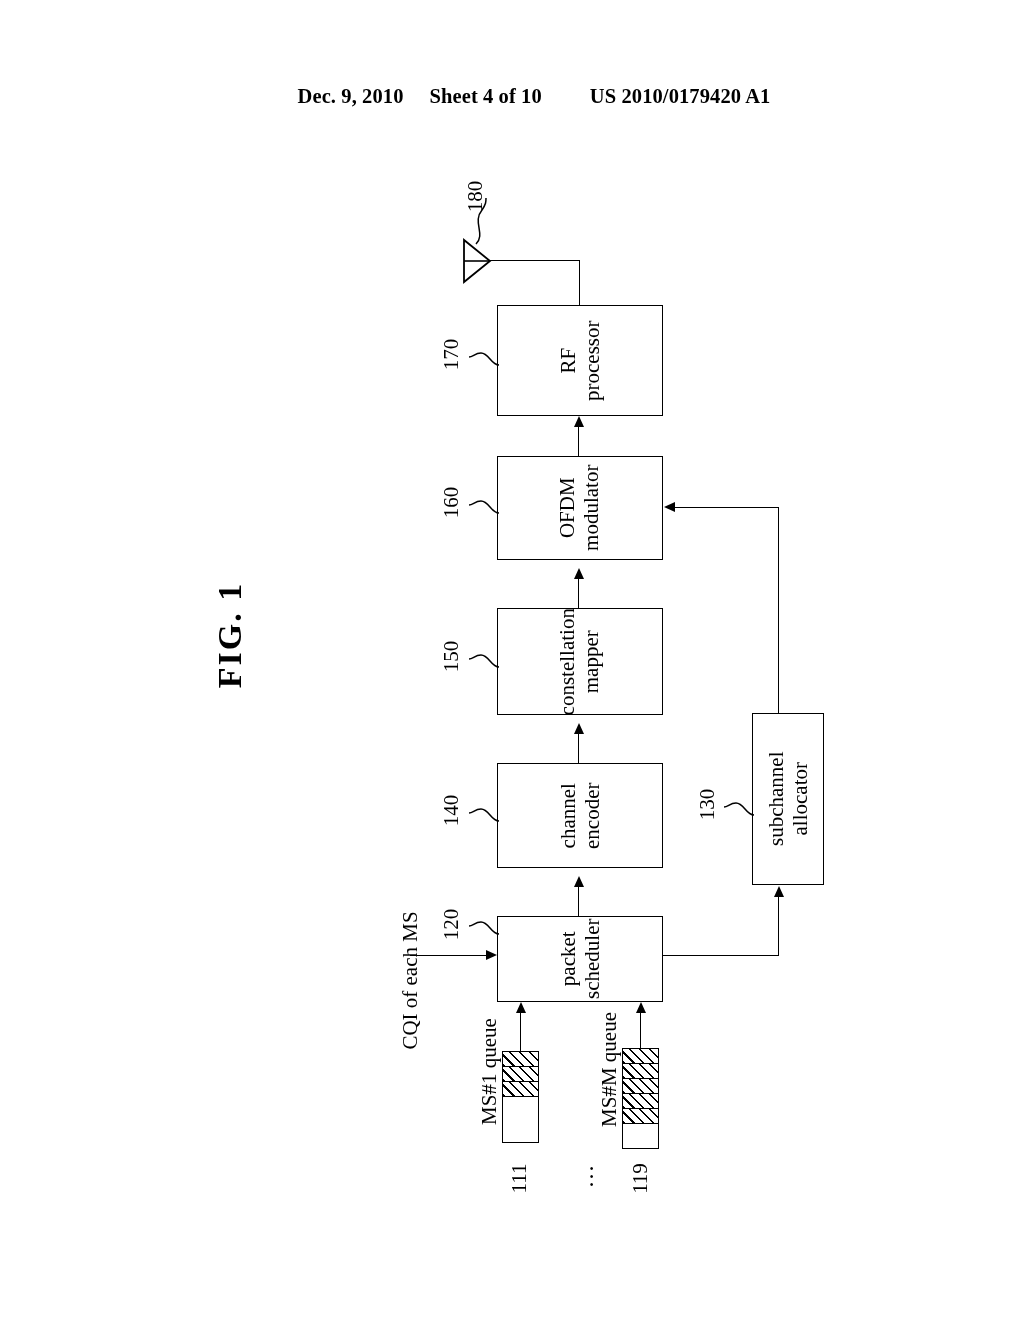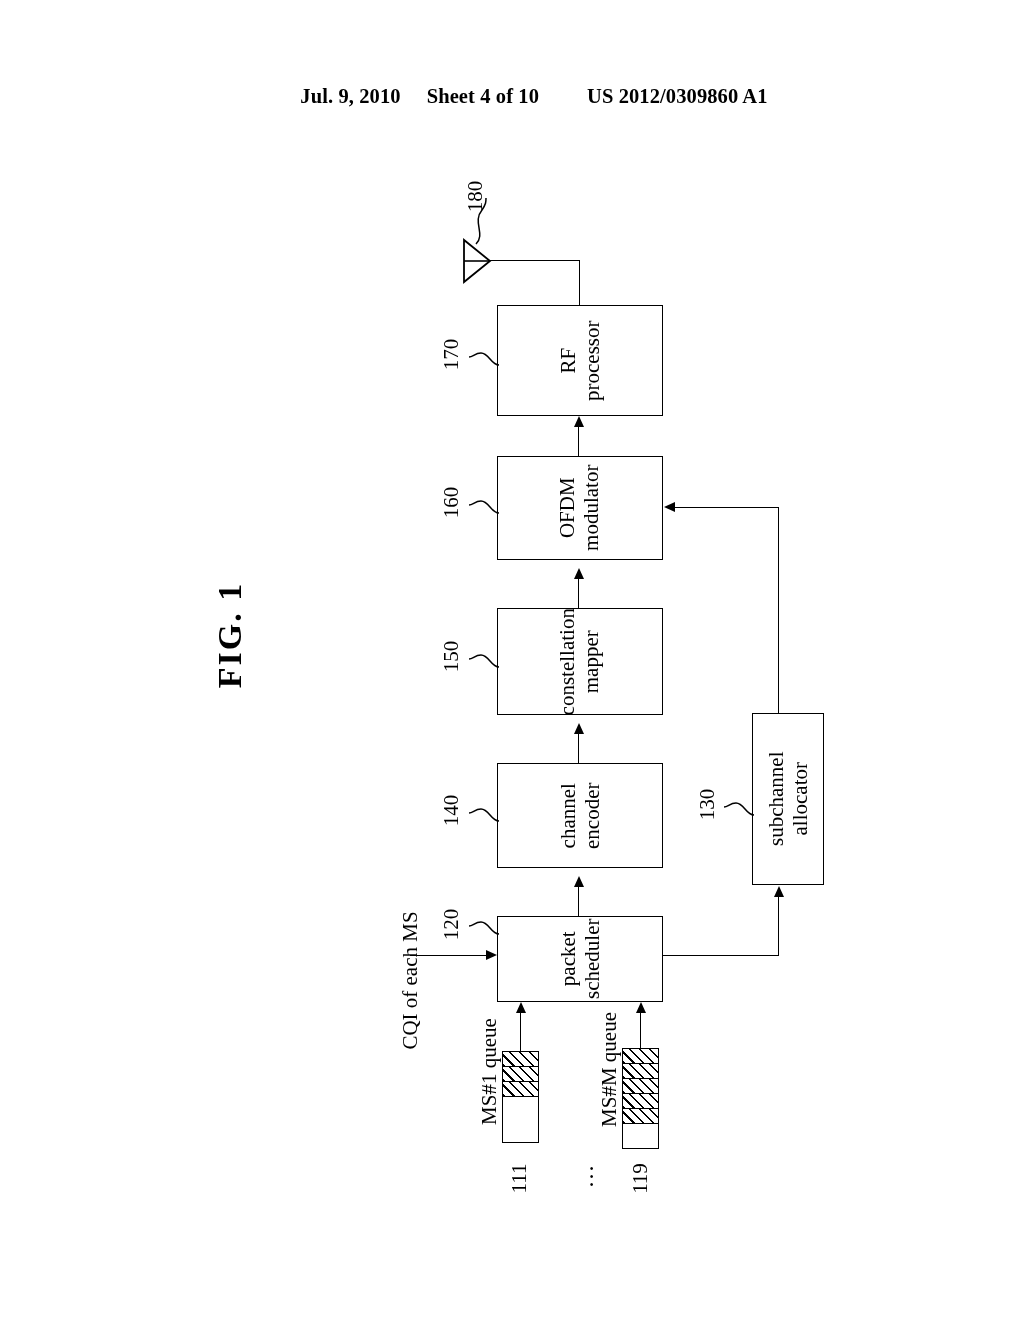--- a/index.html
+++ b/index.html
@@ -200,25 +200,25 @@
   
   .leader { position: absolute; }
 </style>
 </head>
 <body>
 
 <div id="page">
 
   <div id="header">
     <span class="gap-lg"></span>
-    <span class="h-seg">Jul. 9, 2010</span>
+    <span class="h-seg">Dec. 9, 2010</span>
     <span class="gap-md"></span>
     <span class="h-seg">Sheet 4 of 10</span>
     <span class="gap-xl"></span>
-    <span class="h-seg">US 2012/0309860 A1</span>
+    <span class="h-seg">US 2010/0179420 A1</span>
   </div>
 
   <div id="fig-title">
     <span class="rot">FIG. 1</span>
   </div>
 
   <div id="antenna-sym">
     <svg width="30" height="46" viewBox="0 0 30 46">
       <polygon points="2,2 2,44 28,23" fill="none" stroke="#000" stroke-width="1.8"></polygon>
       <line x1="2" y1="23" x2="28" y2="23" stroke="#000" stroke-width="1.6"></line>

